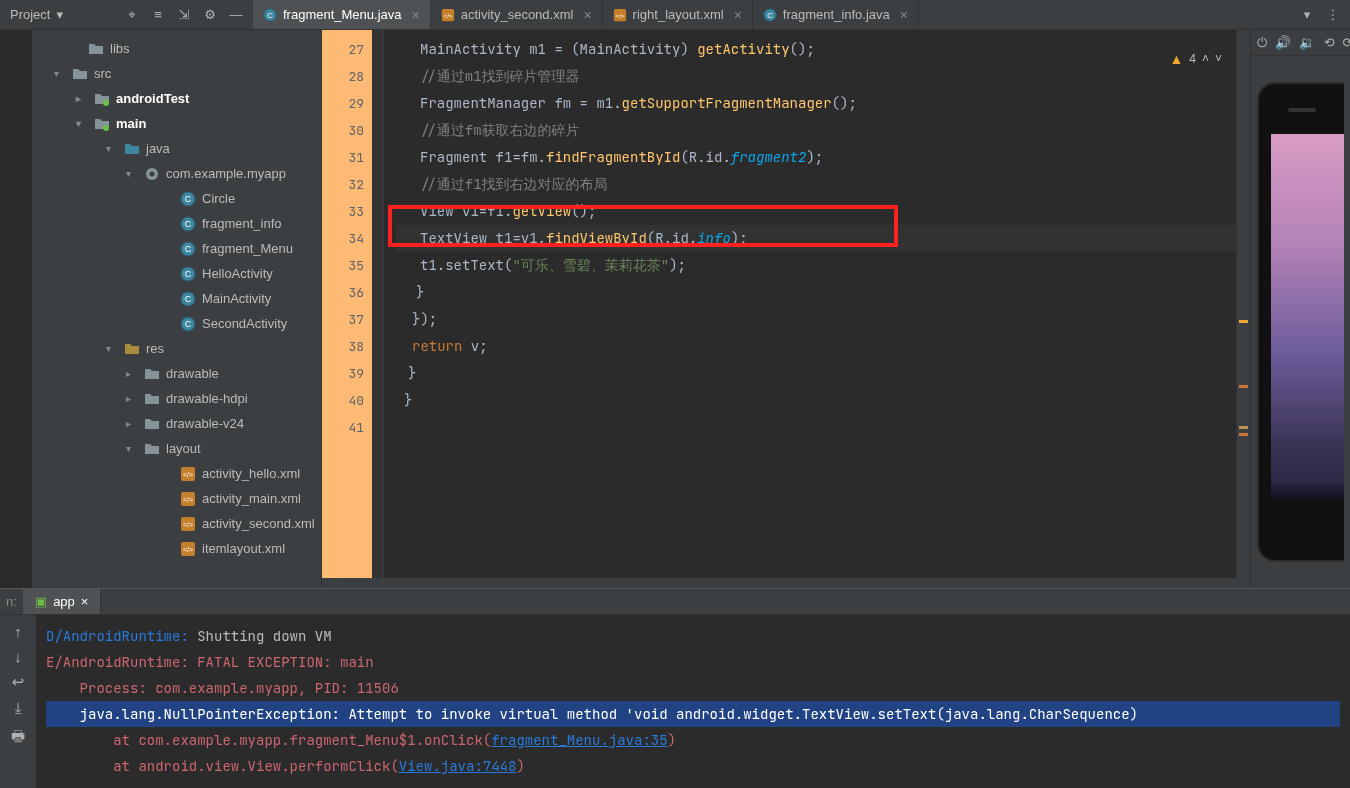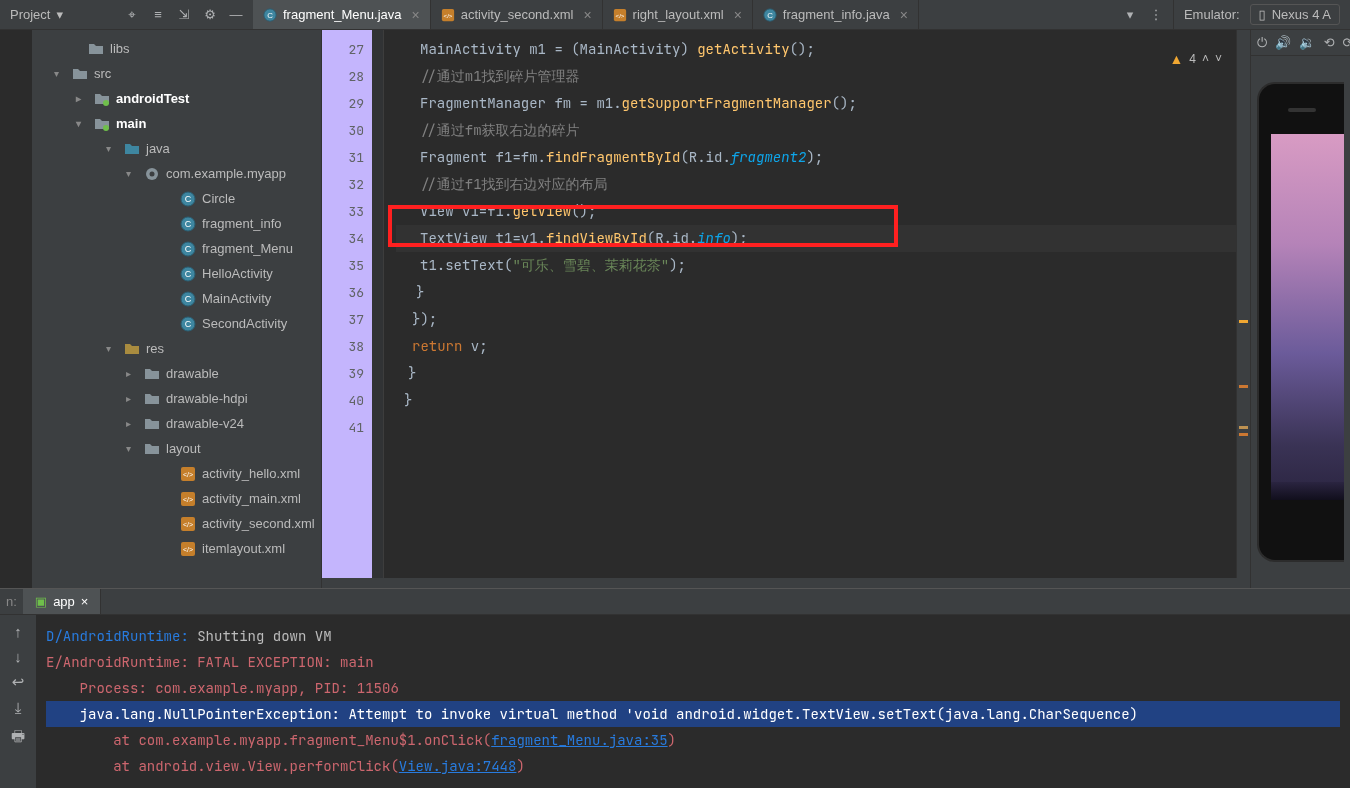--- a/index.html
+++ b/index.html
@@ -39,21 +39,21 @@
 }
 .tree { padding: 6px 0; font-size:13px; }
 .tree-item { display:flex; align-items:center; gap:6px; height:25px; padding-left: var(--pad,8px); cursor:pointer; white-space:nowrap; }
 .tree-item.bold { color:#fff; font-weight:600; }
 .tree-item .arrow { width:12px; display:inline-block; color:#888; font-size:10px;}
 .folder-ico, .file-ico { width:16px;height:16px;display:inline-flex;align-items:center;justify-content:center; }
 .folder-ico svg, .file-ico svg { width:16px;height:16px; }
 .editor-area { flex:1; display:flex; flex-direction:column; background:#2b2b2b; position:relative; min-width:0;}
 .editor-status { display:flex; justify-content:flex-end; align-items:center; gap:6px; height:22px; padding:0 10px; color:#bbb; font-size:12px; position:absolute; right:18px; top:18px; z-index:5; background:rgba(43,43,43,0.6);}
 .warn-ico { color:#f0a732; font-size:14px;}
-.gutter { width:50px; background:#c4b5fd; text-align:right; color:#606366; padding:6px 8px 0 0; font-family: "JetBrains Mono","Consolas",monospace; font-size:13px; user-select:none;}
+.gutter { width:50px; background:#fdba74; text-align:right; color:#606366; padding:6px 8px 0 0; font-family: "JetBrains Mono","Consolas",monospace; font-size:13px; user-select:none;}
 .gutter .ln { height:27px; line-height:27px; }
 .gutter-fold { width:12px; background:#313335; border-right:1px solid #3d3d3d; position:relative; }
 .code-wrap { display:flex; flex:1; overflow:auto; }
 .code { flex:1; font-family:"JetBrains Mono","Consolas",monospace; font-size:14px; line-height:27px; padding:6px 0 0 12px; white-space:pre; color:#a9b7c6; position:relative; }
 .code .kw { color:#cc7832; }
 .code .str { color:#6a8759; }
 .code .cm { color:#808080; }
 .code .fn { color:#ffc66d; }
 .code .fld { color:#0ea5e9; font-style:italic; }
 .highlight-box { position:absolute; border:4px solid #ff2020; pointer-events:none; }
@@ -137,27 +137,20 @@
           </svg>
         </span>
         <span>fragment_info.java</span>
         <span class="close">×</span>
       </div>
     </div>
   <div class="toolbar-icons">
     <span class="ico">▾</span>
     <span class="ico">⋮</span>
   </div>
-  <div class="right-toolbar">
-    <span class="lbl">Emulator:</span>
-    <div class="device-btn">
-      <span>▯</span>
-      <span>Nexus 4 A</span>
-    </div>
-  </div>
 </div>
 
 <div class="main-row">
 
   <div class="project-panel">
     <div class="tree" id="tree">
         <div class="tree-item" style="--pad: 38px;">
           <span class="arrow"></span>
           <span class="folder-ico">
             <svg viewBox="0 0 16 16">

